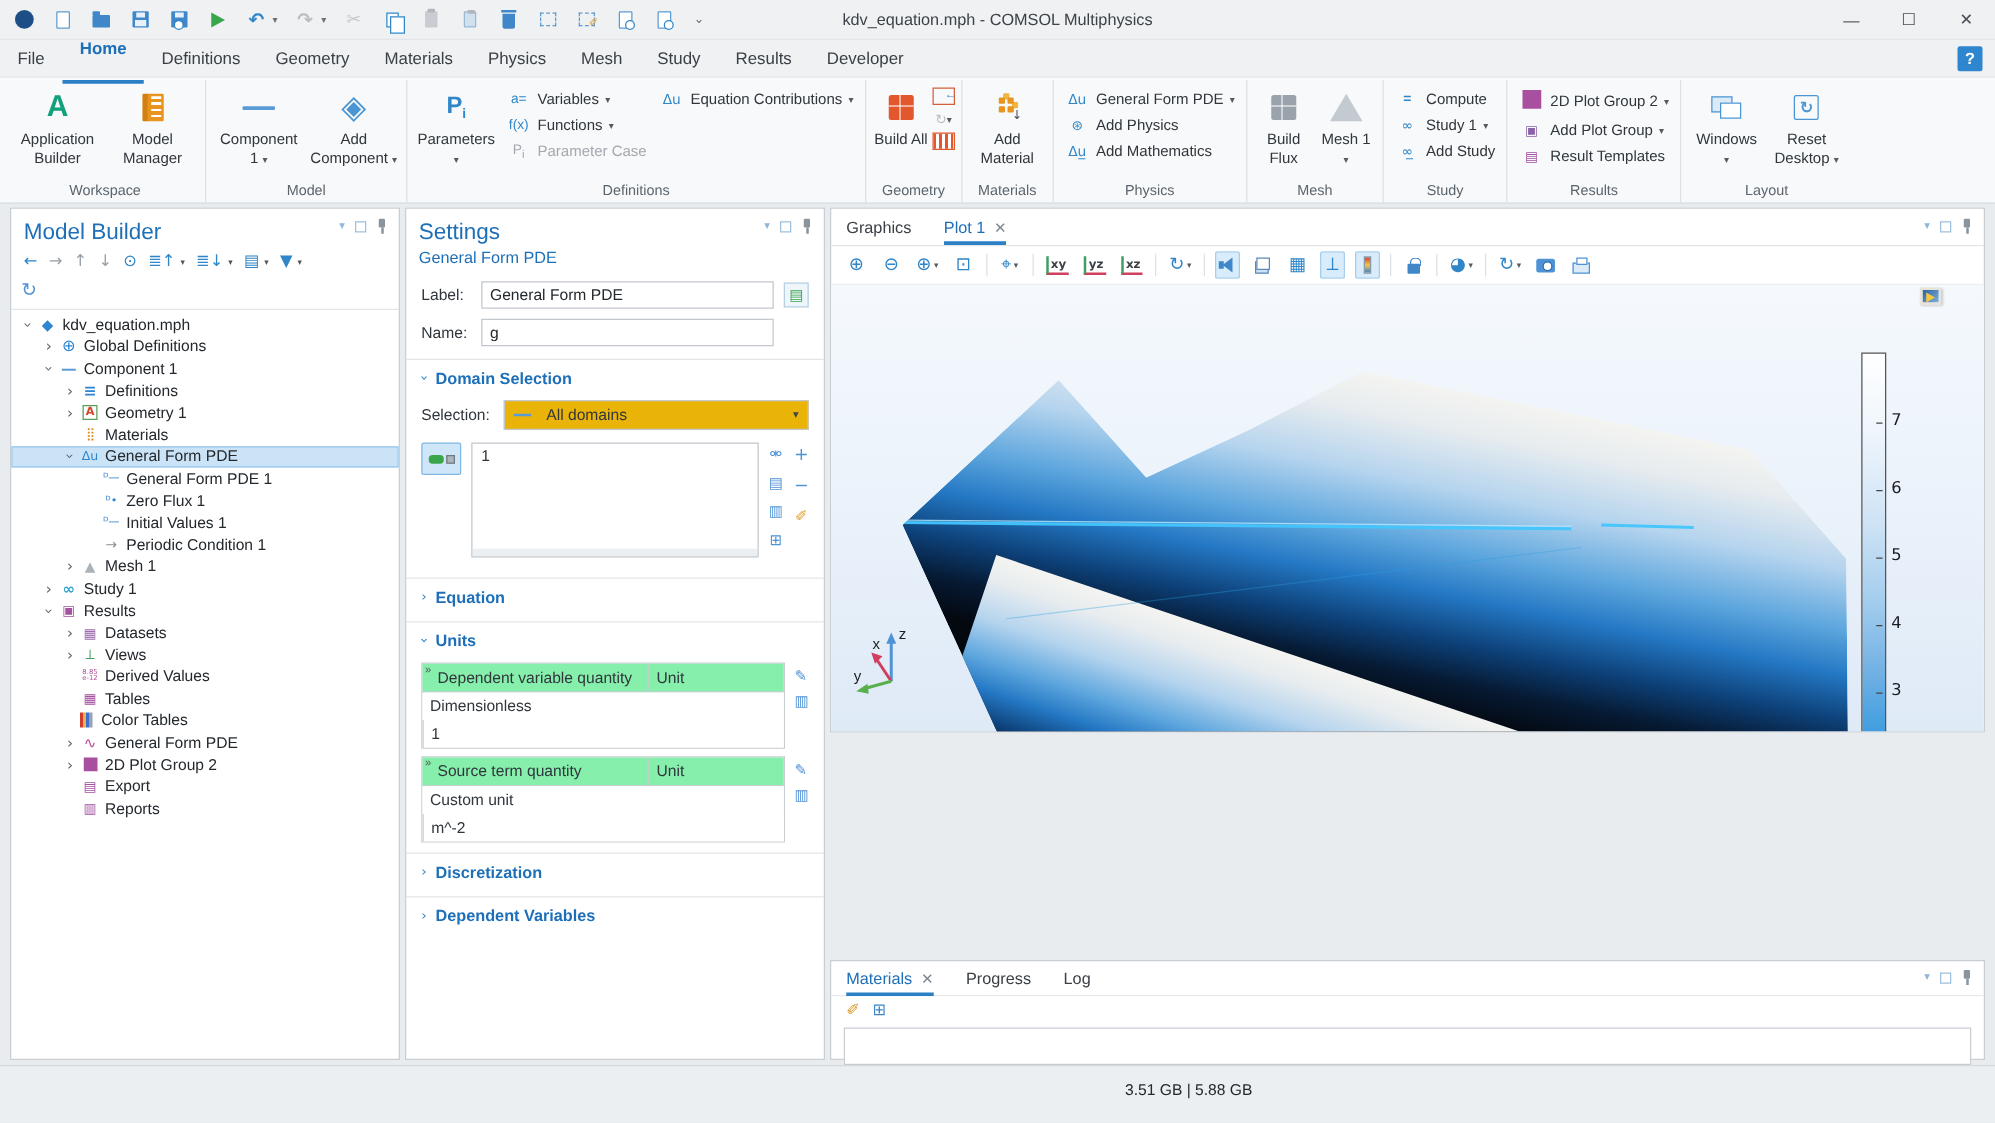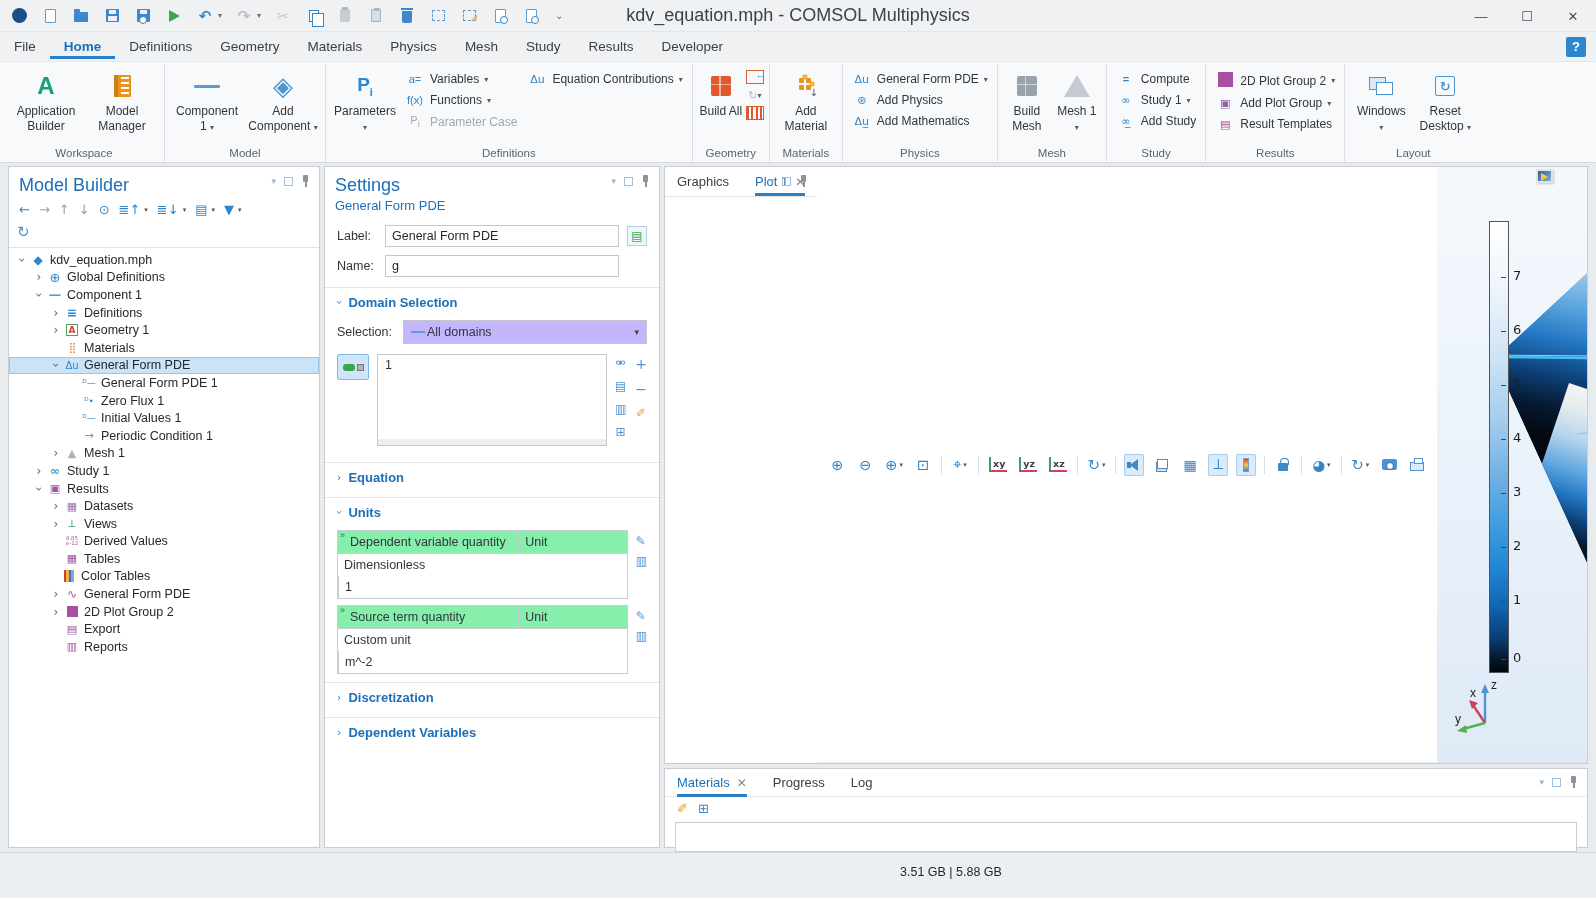--- a/index.html
+++ b/index.html
@@ -26,28 +26,28 @@
 .g-cut{color:#c3c7cb;font-size:14px;}
 .copyic{width:10px;height:12px;border:1.3px solid #2f86c9;background:#fff;position:relative;}
 .copyic::before{content:"";position:absolute;left:2px;top:2px;width:10px;height:12px;border:1.3px solid #2f86c9;background:#fff;}
 .clip{width:10px;height:13px;background:#c9cdd1;border-radius:1px;position:relative;}
 .clip::before{content:"";position:absolute;top:-2px;left:2px;width:6px;height:3px;background:#b2b7bc;border-radius:1px;}
 .clip.blue{background:#cfe0ef;border:1px solid #9bb8d2;}
 .trash{width:10px;height:12px;background:#3f87c9;border-radius:0 0 2px 2px;position:relative;margin-top:2px;}
 .trash::before{content:"";position:absolute;top:-3px;left:-1px;width:12px;height:2px;background:#3f87c9;}
 .dashbox{width:13px;height:11px;border:1.3px dashed #5e9bd3;position:relative;}
 .dashbox .br{position:absolute;right:-4px;bottom:-4px;font-size:9px;color:#e0a23a;}
-.title-center{position:absolute;left:0;right:0;text-align:center;font-size:18px;color:#3c4248;pointer-events:none;}
+.title-center{position:absolute;left:0;right:0;text-align:center;font-size:13px;color:#3c4248;pointer-events:none;}
 .winctl{position:absolute;right:0;top:0;display:flex;height:32px;}
 .winctl span{width:46px;display:flex;align-items:center;justify-content:center;font-size:13px;color:#4a4f55;cursor:pointer;}
 
 
 .menubar{height:30px;background:#eff1f3;display:flex;align-items:center;gap:0;position:relative;border-bottom:1px solid #e5e8ea;}
 .mtab{padding:4px 14px;cursor:pointer;color:#3a4046;font-size:13.5px;}
-.mtab.active{color:#1d6fb8;border-bottom:3px solid #2b7fc4;padding-bottom:2px;font-weight:bold;}
+.mtab.active{color:#1d6fb8;border-bottom:3px solid #2b7fc4;padding-bottom:18px;font-weight:bold;}
 .help-btn{position:absolute;right:10px;width:20px;height:20px;background:#2e86cf;color:#fff;display:flex;align-items:center;justify-content:center;border-radius:2px;font-weight:bold;cursor:pointer;}
 
 
 .ribbon{height:101px;background:#f7f9fa;border-bottom:1px solid #d5d9dd;display:flex;align-items:stretch;padding:2px 0 0 4px;}
 .rgroup{display:flex;flex-direction:column;border-right:1px solid #dde1e5;padding:0 5px;}
 .rgroup-body{flex:1;display:flex;align-items:flex-start;gap:2px;padding-top:4px;}
 .rgroup-label{text-align:center;font-size:11.5px;color:#5c646c;padding:2px 0 3px;}
 .bigbtn{width:74px;display:flex;flex-direction:column;align-items:center;gap:3px;cursor:pointer;padding:3px 1px;border-radius:2px;}
 .bigbtn .bicon{height:30px;display:flex;align-items:center;justify-content:center;}
 .bigbtn .blabel{font-size:12px;text-align:center;line-height:1.25;color:#30363c;}
@@ -84,21 +84,21 @@
 .winlay{width:24px;height:18px;position:relative;}
 .winlay::before{content:"";position:absolute;left:0;top:0;width:15px;height:11px;border:1.5px solid #4b96d2;background:#dceaf7;}
 .winlay::after{content:"";position:absolute;right:0;bottom:0;width:15px;height:11px;border:1.5px solid #4b96d2;background:#fff;}
 .reset-icon{width:20px;height:20px;border:1.5px solid #4b96d2;border-radius:2px;display:flex;align-items:center;justify-content:center;color:#4b96d2;font-size:13px;font-weight:bold;}
 
 
 .main{position:relative;height:689px;}
 .panel{position:absolute;background:#fff;border:1px solid #c9ced4;}
 .mb-panel{left:8px;top:3px;width:312px;bottom:4px;}
 .st-panel{left:324px;top:3px;width:336px;bottom:4px;}
-.gfx-panel{left:664px;top:3px;width:924px;height:598px;display:flex;flex-direction:row;}
+.gfx-panel{left:664px;top:3px;width:924px;height:420px;display:flex;flex-direction:column;}
 .msg-panel{left:664px;top:605px;width:924px;bottom:4px;}
 
 .phead{display:flex;align-items:baseline;padding:8px 10px 2px;position:relative;}
 .ptitle{color:#1d6fb8;font-size:18px;}
 .pctl{position:absolute;right:8px;top:8px;display:flex;gap:8px;align-items:center;color:#8fb6d9;}
 .pctl .c-dd{font-size:9px;cursor:pointer;}
 .pctl .c-box{width:9px;height:9px;border:1.4px solid #9fc0dd;cursor:pointer;}
 .pin{width:10px;height:12px;position:relative;cursor:pointer;}
 .pin::before{content:"";position:absolute;left:2px;top:0;width:5px;height:7px;background:#8a949d;border-radius:1px;}
 .pin::after{content:"";position:absolute;left:4px;top:7px;width:1.5px;height:5px;background:#8a949d;}
@@ -141,21 +141,21 @@
 .frow{display:flex;align-items:center;gap:8px;padding:4px 12px;}
 .frow label{width:40px;font-size:12.5px;}
 .frow input{flex:1;height:22px;border:1px solid #c2c8cd;padding:0 6px;font-size:12.5px;font-family:inherit;color:#23282d;}
 .rename-btn{width:20px;height:20px;border:1px solid #b8cfe2;background:#eef5fb;color:#3aa64b;display:flex;align-items:center;justify-content:center;font-size:12px;cursor:pointer;}
 .sec{border-top:1px solid #e2e5e8;margin-top:6px;padding:7px 12px 6px;display:flex;align-items:center;gap:7px;cursor:pointer;}
 .sec .sch{color:#2f86c9;font-size:11px;display:inline-block;}
 .sec .sch.down{transform:rotate(90deg);}
 .sec .stx{color:#1d6fb8;font-size:13px;font-weight:bold;}
 .selrow{display:flex;align-items:center;gap:8px;padding:4px 12px 8px;}
 .selrow .slabel{width:58px;font-size:12.5px;}
-.select{flex:1;height:24px;border:1px solid #c2c8cd;background:#c4b5fd;display:flex;align-items:center;gap:2px;padding:0 7px;font-size:12.5px;cursor:pointer;}
+.select{flex:1;height:24px;border:1px solid #c2c8cd;background:#eab308;display:flex;align-items:center;gap:12px;padding:0 7px;font-size:12.5px;cursor:pointer;}
 .select .dashic{width:14px;height:2px;background:#5b9bd5;}
 .select .sdd{margin-left:auto;font-size:9px;color:#444;}
 .domrow{display:flex;gap:8px;padding:2px 12px 10px;}
 .togglebtn{width:32px;height:26px;background:#cfe6f8;border:1px solid #7fb6e4;border-radius:2px;display:flex;align-items:center;justify-content:center;gap:2px;cursor:pointer;}
 .togglebtn .tg1{width:12px;height:7px;background:#3aa64b;border-radius:3px;}
 .togglebtn .tg2{width:7px;height:7px;background:#aeb6bd;border:1px solid #70787f;}
 .domlist{flex:1;height:92px;border:1px solid #c2c8cd;background:#fff;padding:3px 7px;font-size:12.5px;box-shadow:inset 0 -6px 0 #eceff1;}
 .domicons{display:flex;gap:9px;padding-top:2px;}
 .domcol{display:flex;flex-direction:column;gap:9px;align-items:center;color:#4f93d6;font-size:12px;}
 .domcol .oic{cursor:pointer;}
@@ -423,21 +423,21 @@
     </div>
     <div class="rgroup-label">Physics</div>
   </div>
 
   <div class="rgroup">
     <div class="rgroup-body">
       <div class="bigbtn" style="width:48px;">
         <span class="bicon">
             <span class="cube gray"></span>
           </span>
-        <span class="blabel">Build Mesh</span>
+        <span class="blabel">Build Flux</span>
       </div>
       <div class="bigbtn" style="width:48px;">
         <span class="bicon">
             <span class="tri-icon"></span>
           </span>
         <span class="blabel"><span>Mesh 1</span> <span class="dda glyph">▾</span></span>
       </div>
     </div>
     <div class="rgroup-label">Mesh</div>
   </div>

